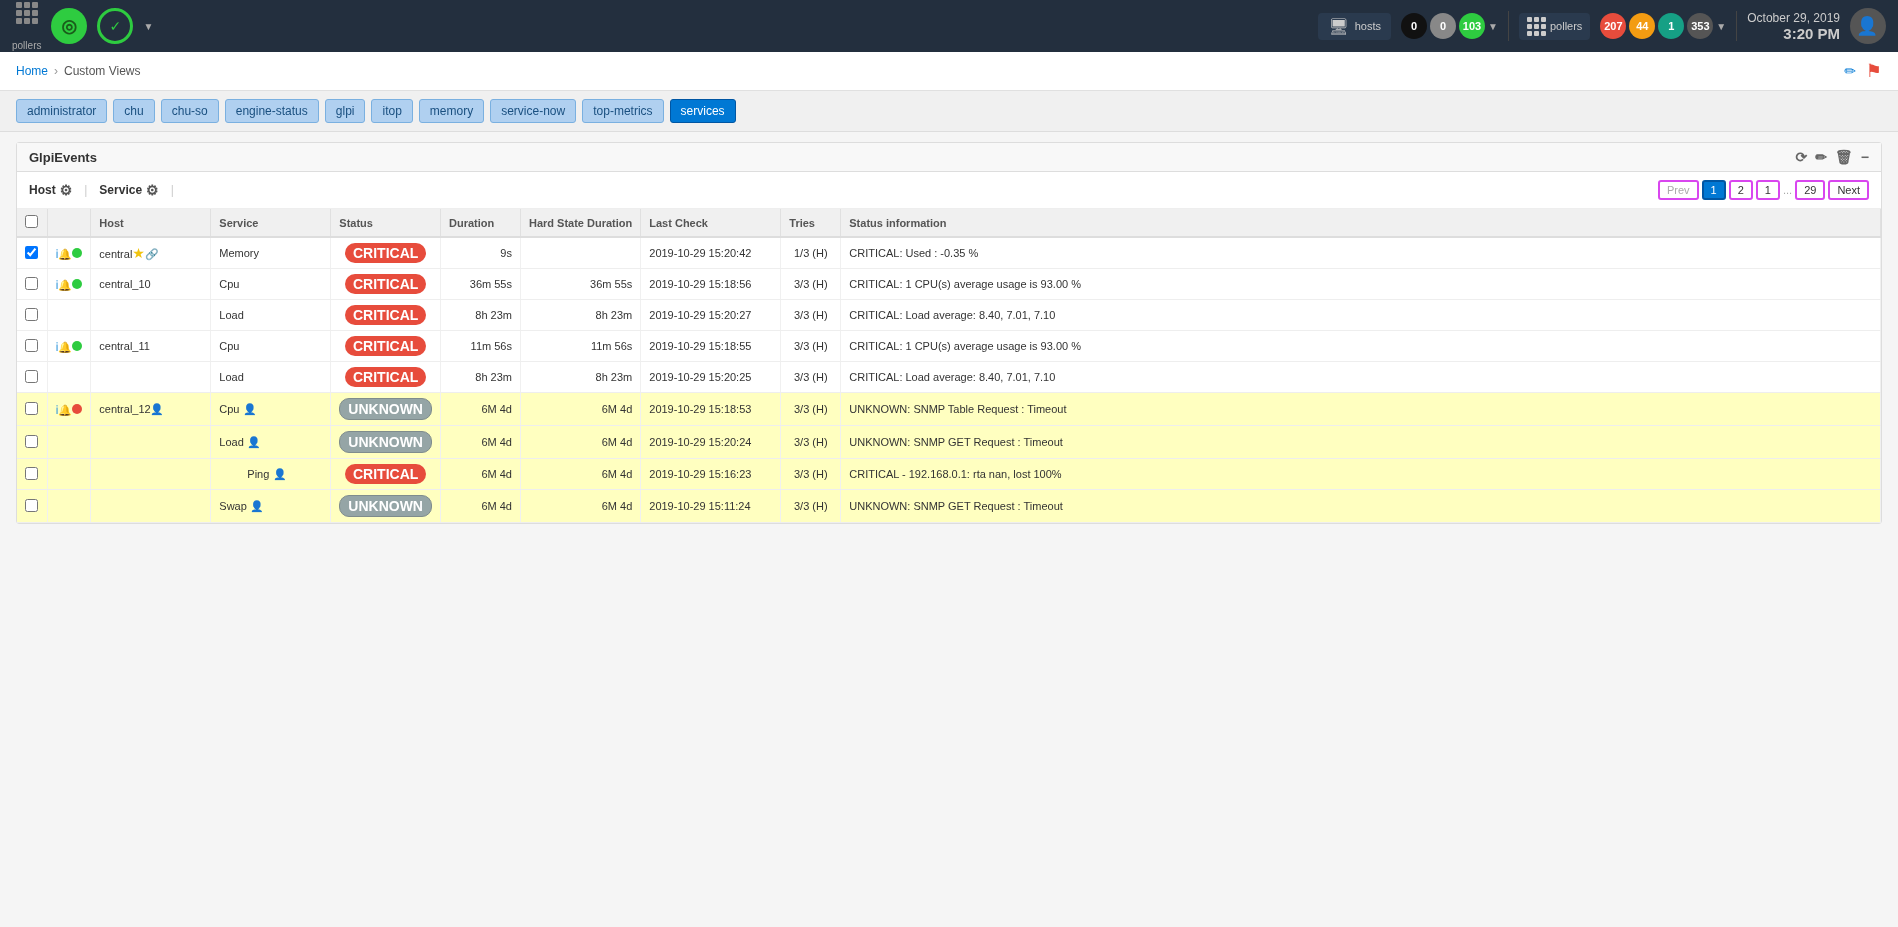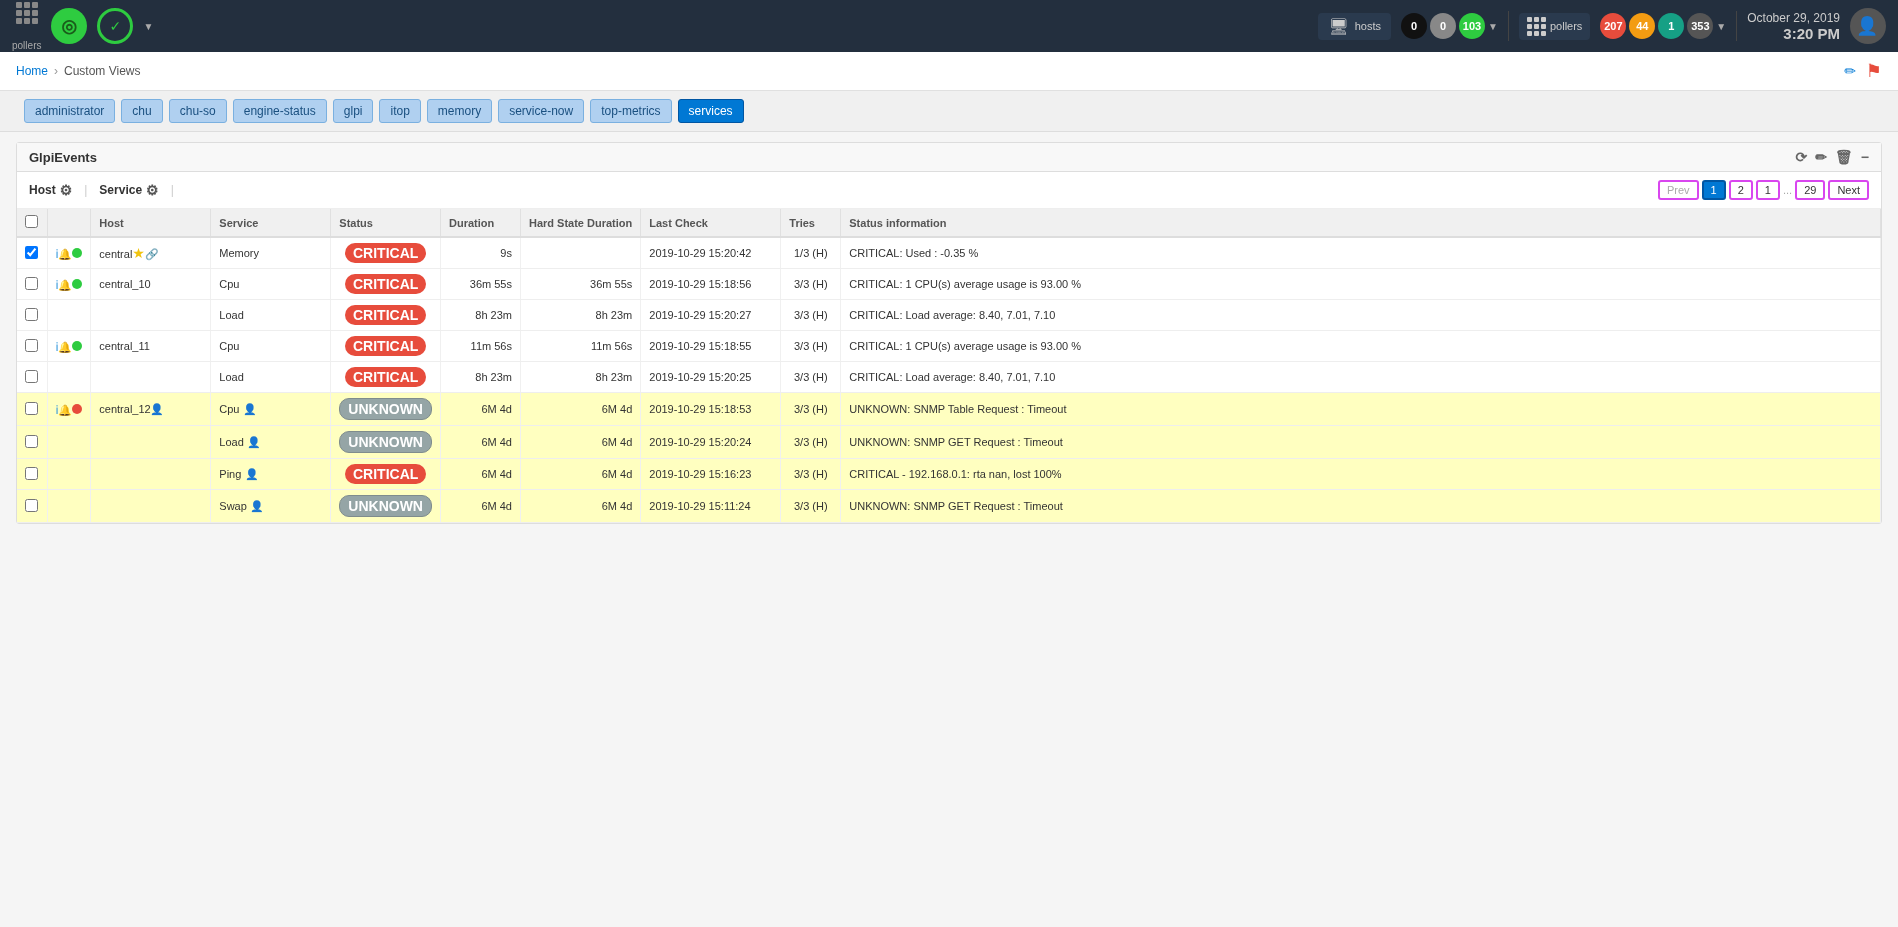--- a/index.html
+++ b/index.html
@@ -110,21 +110,21 @@
     }
     .breadcrumb a { color: #0078d4; text-decoration: none; }
     .breadcrumb-arrow { color: #999; }
     .edit-icon-top {
       margin-left: auto; color: #0078d4; cursor: pointer; font-size: 14px;
     }
 
     
     .tab-bar {
       background: #f0f0f0;
-      padding: 8px 24px;
+      padding: 8px 16px;
       display: flex; gap: 6px; flex-wrap: wrap;
       border-bottom: 1px solid #ddd;
     }
     .tab-item {
       padding: 4px 10px;
       border-radius: 3px;
       font-size: 12px;
       cursor: pointer;
       background: #b0d0f0;
       color: #1a5080;
@@ -464,21 +464,21 @@
             <td class="col-duration">6M 4d</td>
             <td class="col-hardstate">6M 4d</td>
             <td class="col-lastcheck">2019-10-29 15:20:24</td>
             <td class="col-tries">3/3 (H)</td>
             <td class="col-info">UNKNOWN: SNMP GET Request : Timeout</td>
           </tr>
           <tr class="row-yellow">
             <td class="col-s"><input type="checkbox" style=""></td>
             <td class="col-s" style="white-space: nowrap;"></td>
             <td class="col-host"></td>
-            <td class="col-service"><span style="cursor: pointer;">Ping</span><span class="icon-person" style="font-size: 11px; margin-left: 4px;">👤</span></td>
+            <td class="col-service"><span style="cursor: pointer; margin-left: 28px;">Ping</span><span class="icon-person" style="font-size: 11px; margin-left: 4px;">👤</span></td>
             <td class="col-status"><span class="status-badge status-critical">CRITICAL</span></td>
             <td class="col-duration">6M 4d</td>
             <td class="col-hardstate">6M 4d</td>
             <td class="col-lastcheck">2019-10-29 15:16:23</td>
             <td class="col-tries">3/3 (H)</td>
             <td class="col-info">CRITICAL - 192.168.0.1: rta nan, lost 100%</td>
           </tr>
           <tr class="row-yellow">
             <td class="col-s"><input type="checkbox" style=""></td>
             <td class="col-s" style="white-space: nowrap;"></td>

